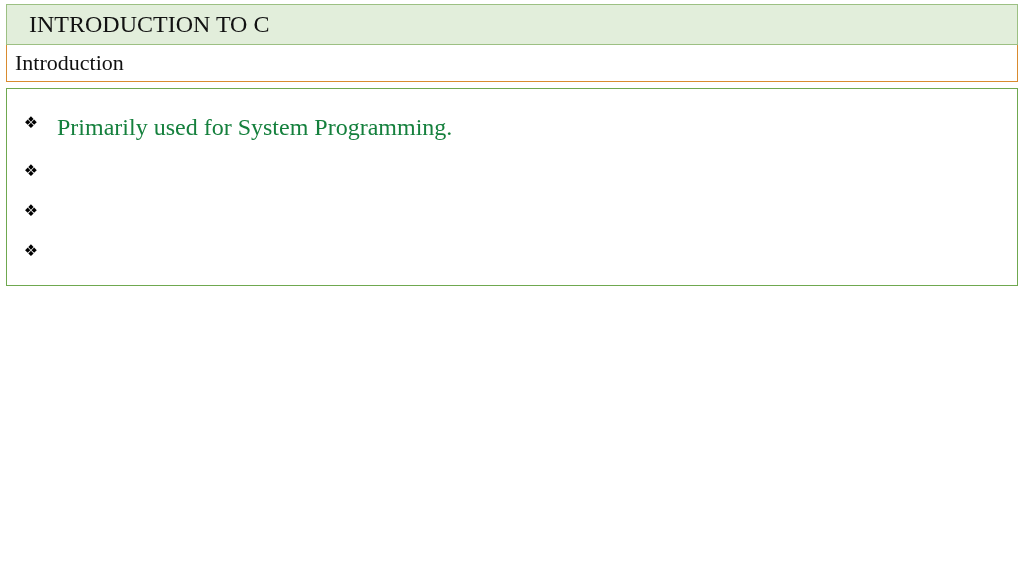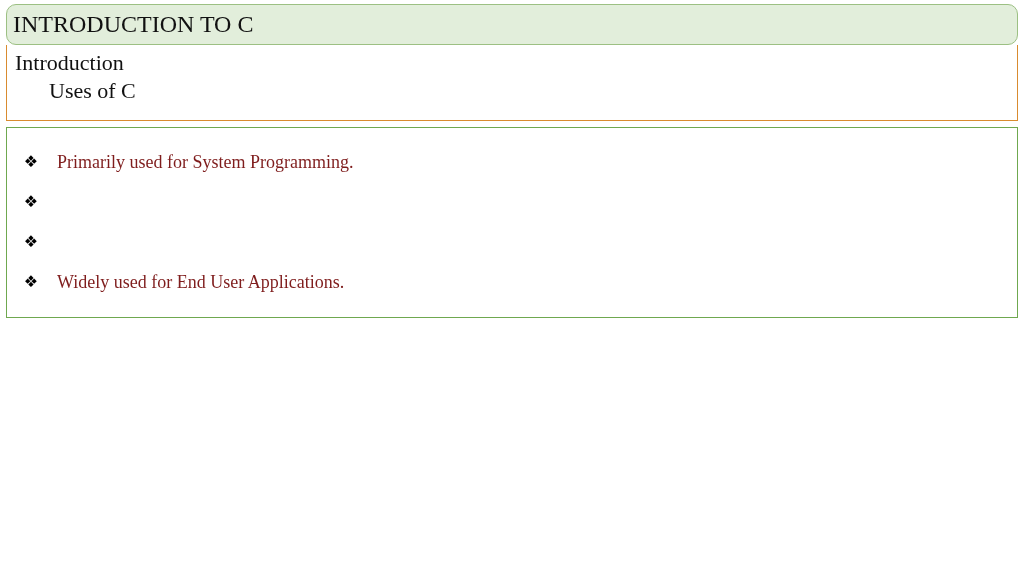--- a/index.html
+++ b/index.html
@@ -12,30 +12,30 @@
   }
   .page {
     width: 1024px;
     height: 576px;
     position: relative;
   }
   .title-bar {
     margin: 4px 6px 0 6px;
     background: #e2eedb;
     border: 1px solid #9cc083;
-    border-radius: 10px;
-    padding: 6px 10px 6px 6px;
+    border-radius: 0;
+    padding: 6px 10px 6px 22px;
     font-size: 24px;
     color: #111;
   }
   .heading-box {
     margin: 0 6px 0 6px;
     border: 1px solid #d98b2f;
     border-top: none;
-    padding: 4px 8px 16px 8px;
+    padding: 4px 8px 4px 8px;
     background: #ffffff;
   }
   .heading-main {
     font-size: 22px;
     color: #111;
     line-height: 1.25;
   }
   .heading-sub {
     font-size: 22px;
     color: #111;
@@ -56,49 +56,47 @@
   }
   .bullet-mark {
     font-size: 16px;
     line-height: 24px;
     color: #000;
     width: 20px;
     text-align: center;
     flex-shrink: 0;
   }
   .bullet-text {
-    font-size: 18px;
-    color: #7f1d1d;
+    font-size: 24px;
+    color: #15803d;
     line-height: 1.35;
   }
 </style>
 </head>
 <body>
 
 <div class="page">
 
   <div class="title-bar">
     <span>INTRODUCTION TO C</span>
   </div>
 
   <div class="heading-box">
     <div class="heading-main">Introduction</div>
-    <div class="heading-sub">Uses of C</div>
   </div>
 
   <div class="content-box">
     <div class="bullet-row">
       <span class="bullet-mark">❖</span>
       <span class="bullet-text">Primarily used for System Programming.</span>
     </div>
     <div class="bullet-row">
       <span class="bullet-mark">❖</span>
     </div>
     <div class="bullet-row">
       <span class="bullet-mark">❖</span>
     </div>
     <div class="bullet-row">
       <span class="bullet-mark">❖</span>
-      <span class="bullet-text">Widely used for End User Applications.</span>
     </div>
   </div>
 
 </div>
 
 </body></html>

